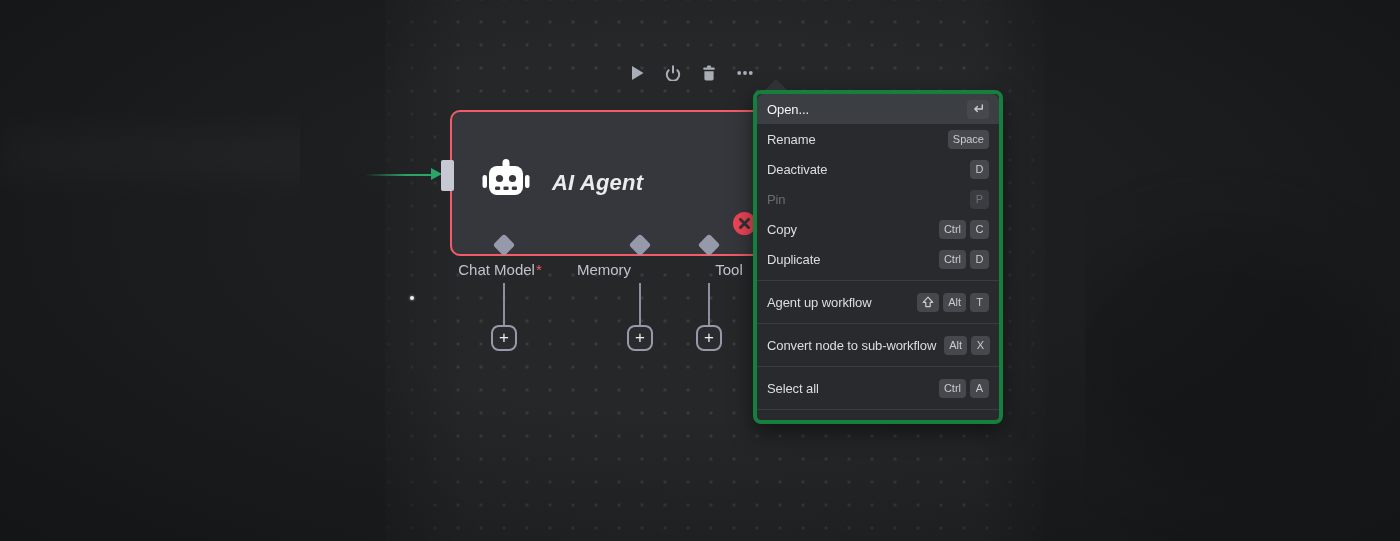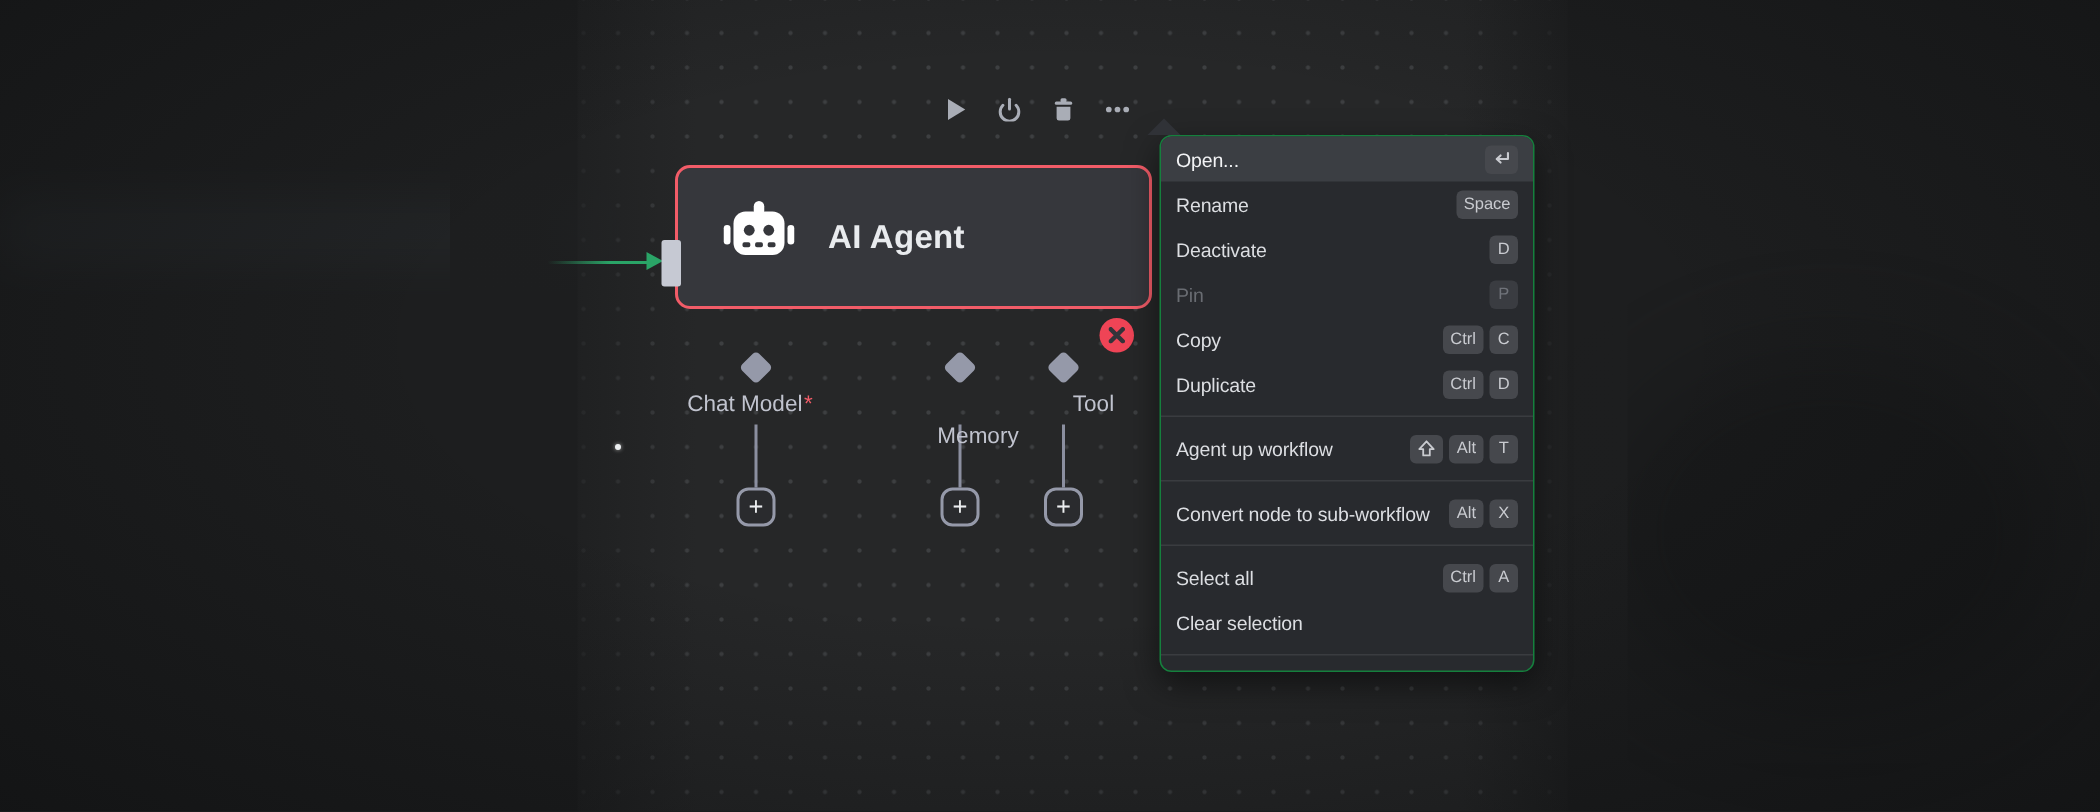--- a/index.html
+++ b/index.html
@@ -33,23 +33,23 @@
     background:#121314; border-radius:50%; filter:blur(34px); opacity:.45; }
   .bright-dot { position:absolute; left:410px; top:296px; width:4px; height:4px; border-radius:50%;
     background:#eceff1; z-index:3; box-shadow:0 0 3px rgba(255,255,255,.6); }
 
   
   .node-toolbar { position:absolute; left:629px; top:65px; z-index:4; display:flex; gap:20px; }
   .tb-icon { width:16px; height:16px; display:flex; align-items:center; justify-content:center; cursor:pointer; }
 
   
   .node {
-    position:absolute; left:450px; top:110px; width:318px; height:96px; z-index:3;
+    position:absolute; left:450px; top:110px; width:318px; height:146px; z-index:3;
     background:#36373c; border:2.5px solid #f25c68; border-radius:10px;
-    display:flex; align-items:center; padding-left:30px; gap:22px;
+    display:flex; align-items:center; padding-left:30px; gap:22px;font-style:italic;
   }
   .node-title { font-size:22px; font-weight:600; color:#e9ebee; letter-spacing:.2px; }
   .error-badge {
     position:absolute; left:281px; top:100px; width:23px; height:23px; border-radius:50%;
     background:#ef4456; display:flex; align-items:center; justify-content:center; z-index:5;
   }
 
   
   .input-line { position:absolute; left:365px; top:174px; width:70px; height:2px; z-index:4;
     background:linear-gradient(90deg, rgba(42,164,103,0) 0%, #2aa467 60%); }
@@ -68,22 +68,22 @@
   .plus-box { position:absolute; top:325px; width:26px; height:26px; border:2px solid #9599a9;
     border-radius:8px; background:#2a2b2e; z-index:4; display:flex; align-items:center;
     justify-content:center; cursor:pointer; }
   .plus-box span { font-size:17px; color:#eceef0; line-height:1; margin-top:-1px; }
 
   
   .menu-caret { position:absolute; left:765px; top:79px; width:0; height:0; z-index:7;
     border-left:11px solid transparent; border-right:11px solid transparent; border-bottom:11px solid #303237; }
   .context-menu {
     position:absolute; left:753px; top:90px; width:250px; z-index:6;
-    background:#282a2e; border:1px solid #15803d; border-radius:8px;
-    box-shadow:0 8px 22px rgba(0,0,0,.5); padding-bottom:4px;margin-left:20px;
+    background:#282a2e; border:4px solid #15803d; border-radius:8px;
+    box-shadow:0 8px 22px rgba(0,0,0,.5); padding-bottom:4px;
   }
   .menu-item { height:30px; display:flex; align-items:center; padding:0 10px; cursor:pointer; }
   .menu-item.highlighted { background:#3b3e43; border-radius:7px 7px 0 0; }
   .mi-label { flex:1; font-size:13px; color:#dcdee2; letter-spacing:-.1px; white-space:nowrap; }
   .menu-item.highlighted .mi-label { color:#f2f3f5; }
   .menu-item.disabled { cursor:default; }
   .menu-item.disabled .mi-label { color:#696c72; }
   .mi-keys { display:flex; gap:4px; margin-left:8px; }
   .key { min-width:19px; height:19px; padding:0 5px; background:#46484d; border-radius:4px;
     display:flex; align-items:center; justify-content:center;
@@ -163,21 +163,21 @@
   <div class="input-port"></div>
 
   <div id="ports">
       <div class="port-diamond" style="left: 496px; top: 237px;"></div>
       <div class="port-label" style="left: 500px;"><span>Chat Model</span><span class="req">*</span></div>
       <div class="port-line" style="left: 503px;"></div>
       <div class="plus-box" style="left: 491px;">
         <span>+</span>
       </div>
       <div class="port-diamond" style="left: 632px; top: 237px;"></div>
-      <div class="port-label" style="left: 652px; margin-top: 21px;"><span>Memory</span></div>
+      <div class="port-label" style="left: 604px;"><span>Memory</span></div>
       <div class="port-line" style="left: 639px;"></div>
       <div class="plus-box" style="left: 627px;">
         <span>+</span>
       </div>
       <div class="port-diamond" style="left: 701px; top: 237px;"></div>
       <div class="port-label" style="left: 709px; margin-left: 20px;"><span>Tool</span></div>
       <div class="port-line" style="left: 708px;"></div>
       <div class="plus-box" style="left: 696px;">
         <span>+</span>
       </div>
@@ -249,19 +249,16 @@
         </span>
       </div>
       <div class="menu-divider"></div>
       <div class="menu-item">
         <span class="mi-label">Select all</span>
         <span class="mi-keys">
           <span class="key">Ctrl</span>
           <span class="key">A</span>
         </span>
       </div>
-      <div class="menu-item">
-        <span class="mi-label">Clear selection</span>
-      </div>
       <div class="menu-divider"></div>
     </div>
 
 </div>
 
 </body></html>

